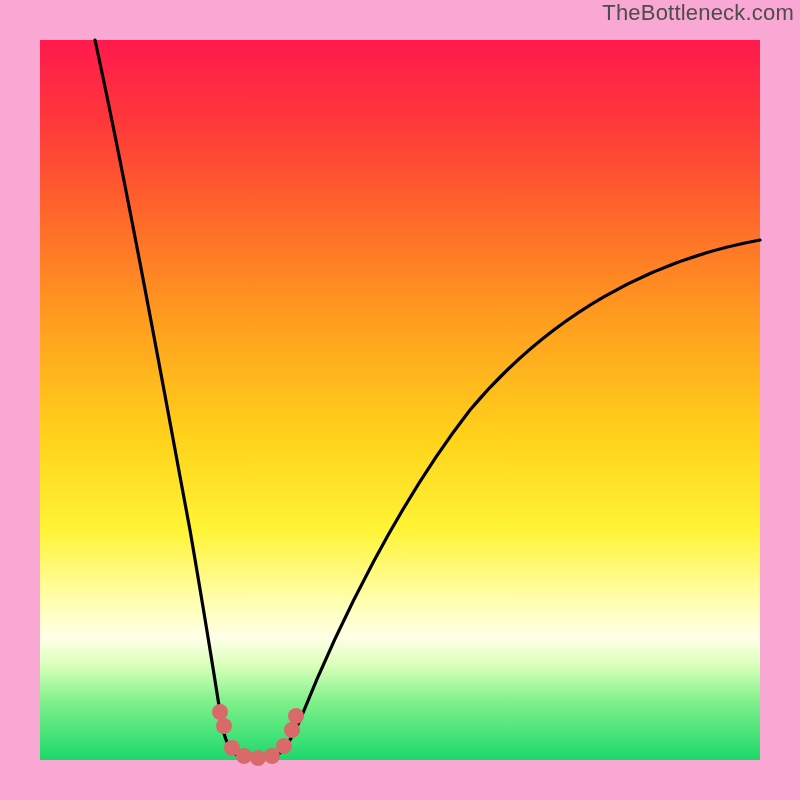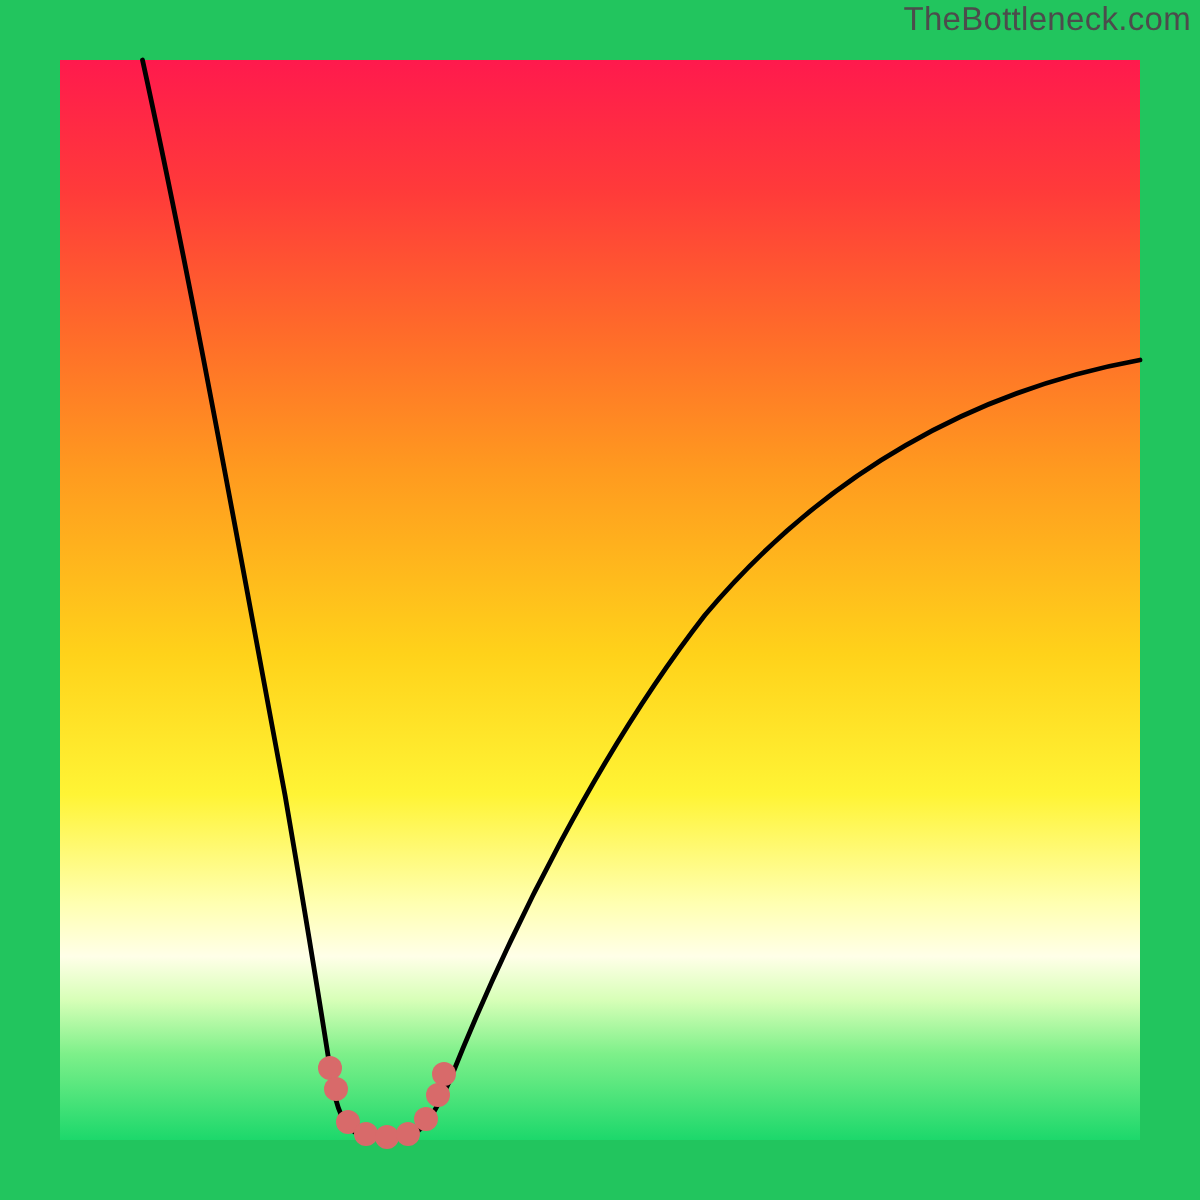--- a/index.html
+++ b/index.html
@@ -10,21 +10,21 @@
     background: #000;
     overflow: hidden;
     font-family: Arial, Helvetica, sans-serif;
   }
   .frame {
     position: absolute;
     left: 0;
     top: 0;
     width: 800px;
     height: 800px;
-    background: #22c55e;
+    background: #f9a8d4;
   }
   .plot-area {
     position: absolute;
     left: 40px;
     top: 40px;
     width: 720px;
     height: 720px;
     background: linear-gradient(to bottom,
       #ff1a4d 0%,
       #ff3a3a 12%,

